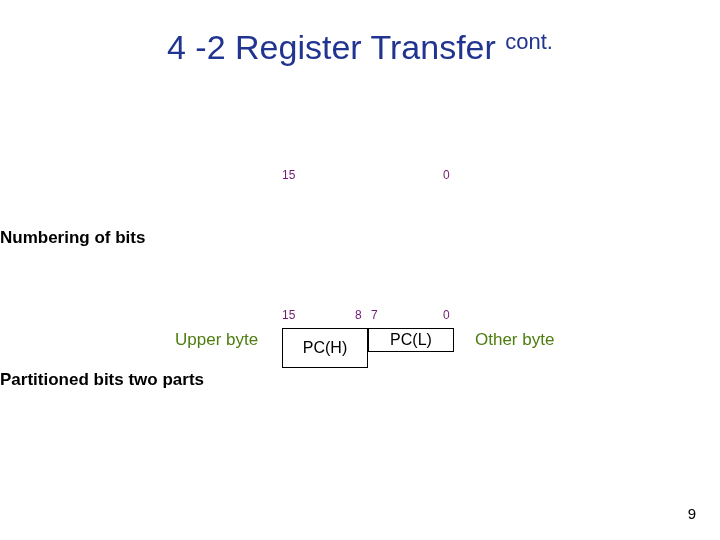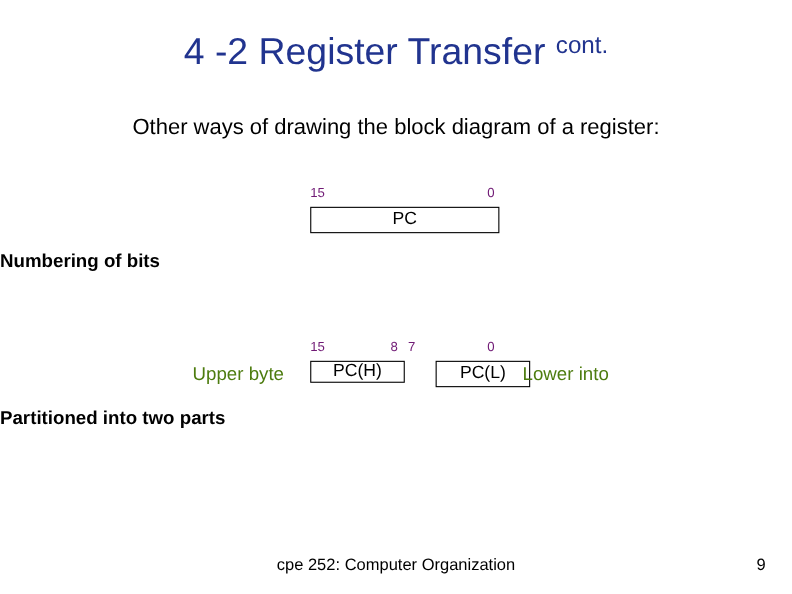--- a/index.html
+++ b/index.html
@@ -17,41 +17,36 @@
 </style>
 </head>
 <body>
 
 <div class="slide">
 
   <div class="title">
     <span>4 -2 Register Transfer </span><span class="title-sup">cont.</span>
   </div>
 
-  <div class="subtitle">Other ways of drawing the block diagram of a register:</div>
 
   <div class="bitnum-top" style="top:168px; left:282px;">15</div>
   <div class="bitnum-top" style="top:168px; left:443px;">0</div>
-  <div class="reg-box" style="top:188px; left:282px; width:172px; height:24px;">
-    <span>PC</span>
-  </div>
   <div class="caption" style="top:228px;">Numbering of bits</div>
 
   <div class="bitnum-top" style="top:308px; left:282px;">15</div>
   <div class="bitnum-top" style="top:308px; left:355px;">8</div>
   <div class="bitnum-top" style="top:308px; left:371px;">7</div>
   <div class="bitnum-top" style="top:308px; left:443px;">0</div>
 
   <div class="side-label" style="top:330px; left:175px;">Upper byte</div>
-  <div class="reg-box" style="top:328px; left:282px; width:86px; height:20px;">
+  <div class="reg-box" style="top:328px; left:282px; width:86px; height:40px;">
     <span>PC(H)</span>
   </div>
-  <div class="reg-box" style="top:328px; left:368px; width:86px; height:24px;margin-left:28px;">
+  <div class="reg-box" style="top:328px; left:368px; width:86px; height:24px;">
     <span>PC(L)</span>
   </div>
-  <div class="side-label" style="top:330px; left:475px;">Lower into</div>
+  <div class="side-label" style="top:330px; left:475px;">Other byte</div>
 
-  <div class="caption" style="top:370px;">Partitioned into two parts</div>
+  <div class="caption" style="top:370px;">Partitioned bits two parts</div>
 
-  <div class="footer">cpe 252: Computer Organization</div>
   <div class="pagenum">9</div>
 
 </div>
 
 </body></html>

